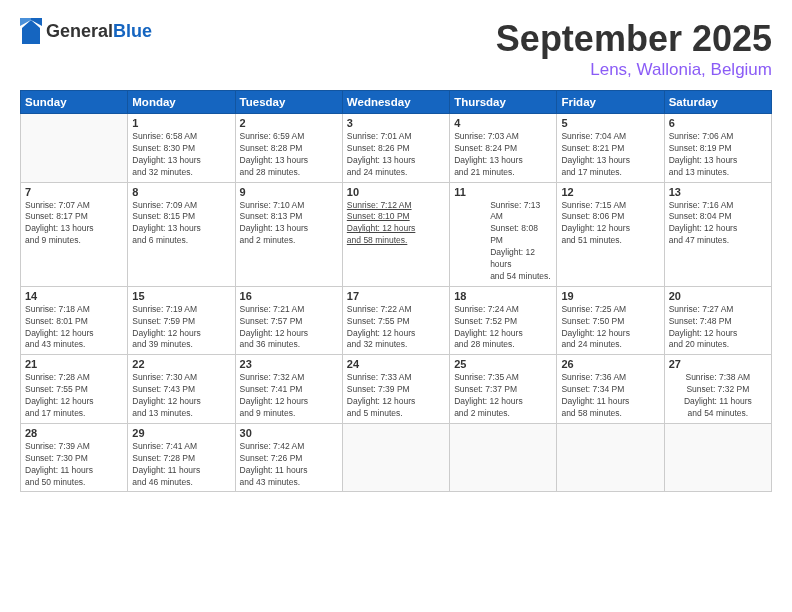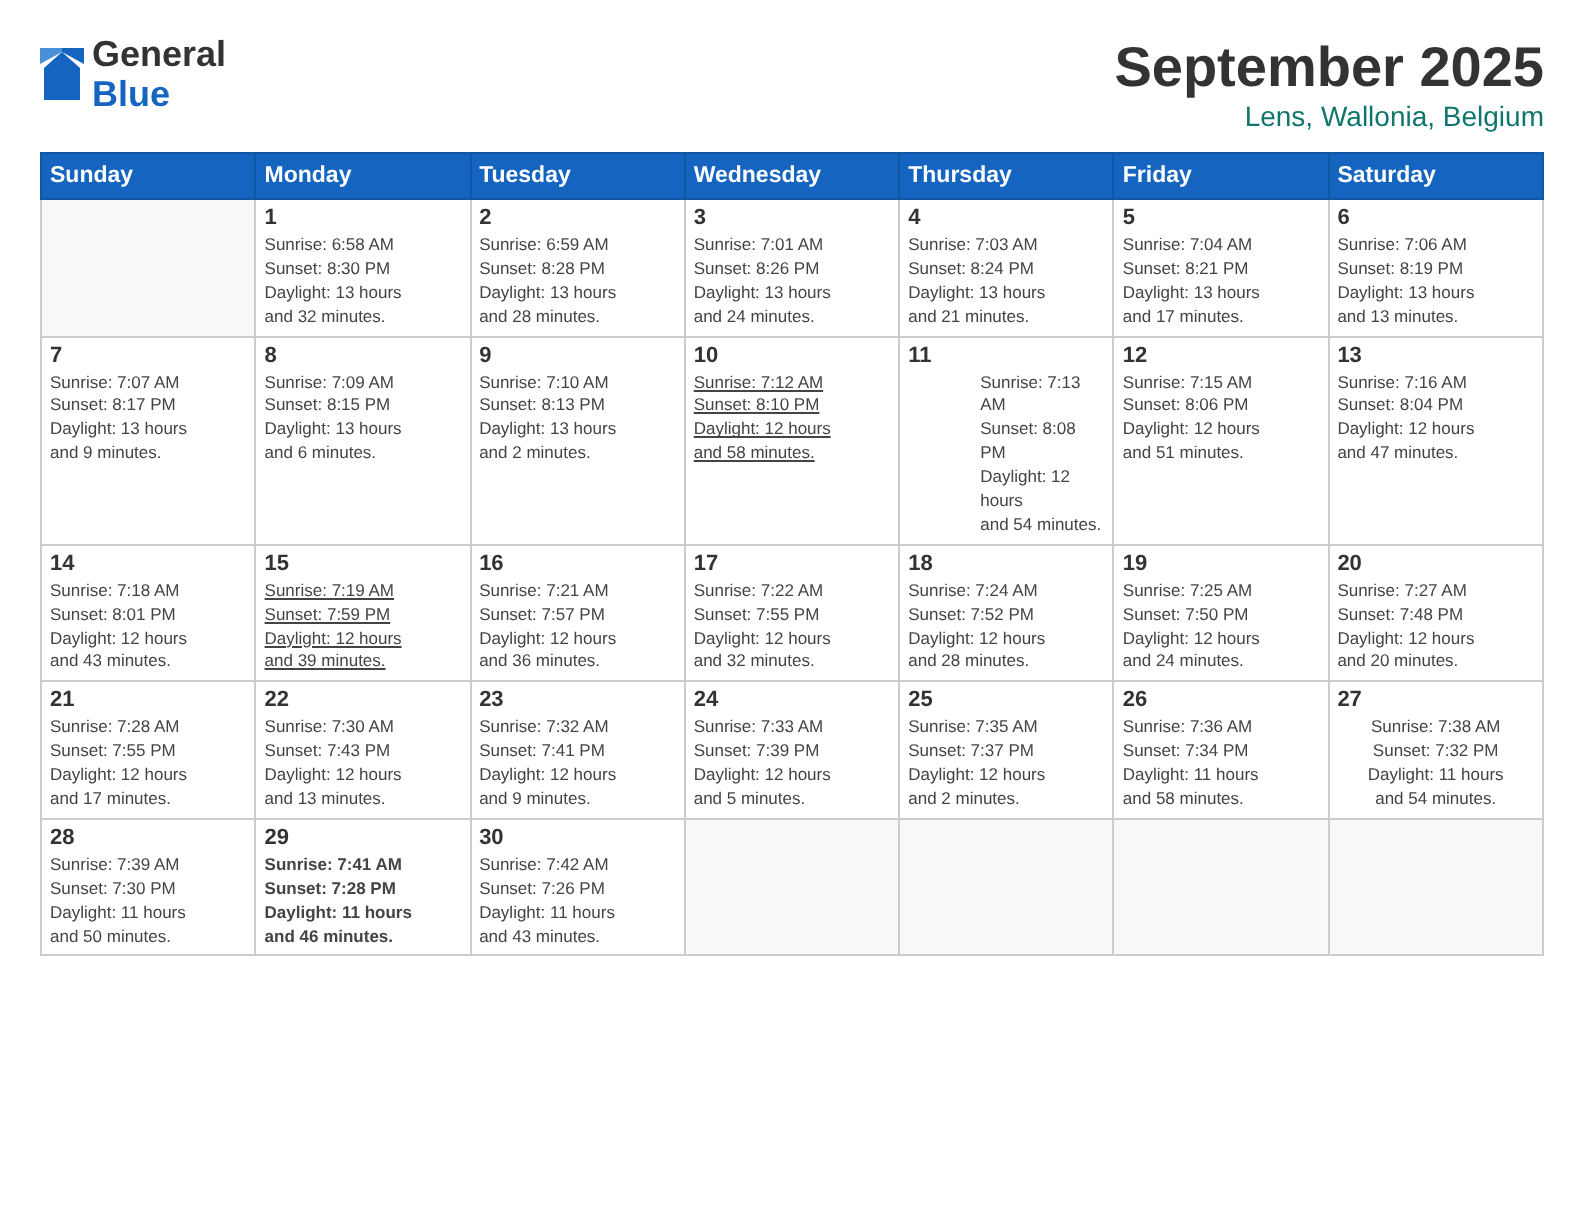--- a/index.html
+++ b/index.html
@@ -21,43 +21,43 @@
       justify-content: space-between;
       align-items: flex-start;
       margin-bottom: 10px;
     }
     .logo {
       display: flex;
       align-items: center;
     }
     .logo-text {
       display: flex;
-      flex-direction: column;
+      flex-direction: row;
       font-size: 18px;
       font-weight: bold;
       line-height: 1.1;
     }
     .logo-general { color: #333; }
     .logo-blue { color: #1565c0; }
     .logo-icon {
       width: 22px;
       height: 28px;
       margin-right: 4px;
     }
     .title-section {
       text-align: right;
     }
     .calendar-title {
-      font-size: 28px;
+      font-size: 36px;
       font-weight: bold;
       color: #333;
     }
     .calendar-subtitle {
-      font-size: 14px;
-      color: #0f766e;
+      font-size: 17px;
+      color: #8b5cf6;
     }
     .calendar {
       width: 100%;
       border-collapse: collapse;
       border: 1px solid #a21caf;
     }
     .calendar th {
       background: #1565c0;
       color: #fff;
       font-size: 11.5px;
@@ -226,21 +226,21 @@
         <tr>
           <td>
             <span class="day-num">14</span>
             <div class="day-info" style="white-space: pre-line;">Sunrise: 7:18 AM
 Sunset: 8:01 PM
 Daylight: 12 hours
 and 43 minutes.</div>
           </td>
           <td>
             <span class="day-num">15</span>
-            <div class="day-info" style="white-space: pre-line; text-decoration: underline;">Sunrise: 7:19 AM
+            <div class="day-info" style="white-space: pre-line;">Sunrise: 7:19 AM
 Sunset: 7:59 PM
 Daylight: 12 hours
 and 39 minutes.</div>
           </td>
           <td>
             <span class="day-num">16</span>
             <div class="day-info" style="white-space: pre-line;">Sunrise: 7:21 AM
 Sunset: 7:57 PM
 Daylight: 12 hours
 and 36 minutes.</div>
@@ -328,21 +328,21 @@
         <tr>
           <td>
             <span class="day-num">28</span>
             <div class="day-info" style="white-space: pre-line;">Sunrise: 7:39 AM
 Sunset: 7:30 PM
 Daylight: 11 hours
 and 50 minutes.</div>
           </td>
           <td>
             <span class="day-num">29</span>
-            <div class="day-info" style="white-space: pre-line; font-weight: bold;">Sunrise: 7:41 AM
+            <div class="day-info" style="white-space: pre-line;">Sunrise: 7:41 AM
 Sunset: 7:28 PM
 Daylight: 11 hours
 and 46 minutes.</div>
           </td>
           <td>
             <span class="day-num">30</span>
             <div class="day-info" style="white-space: pre-line;">Sunrise: 7:42 AM
 Sunset: 7:26 PM
 Daylight: 11 hours
 and 43 minutes.</div>

